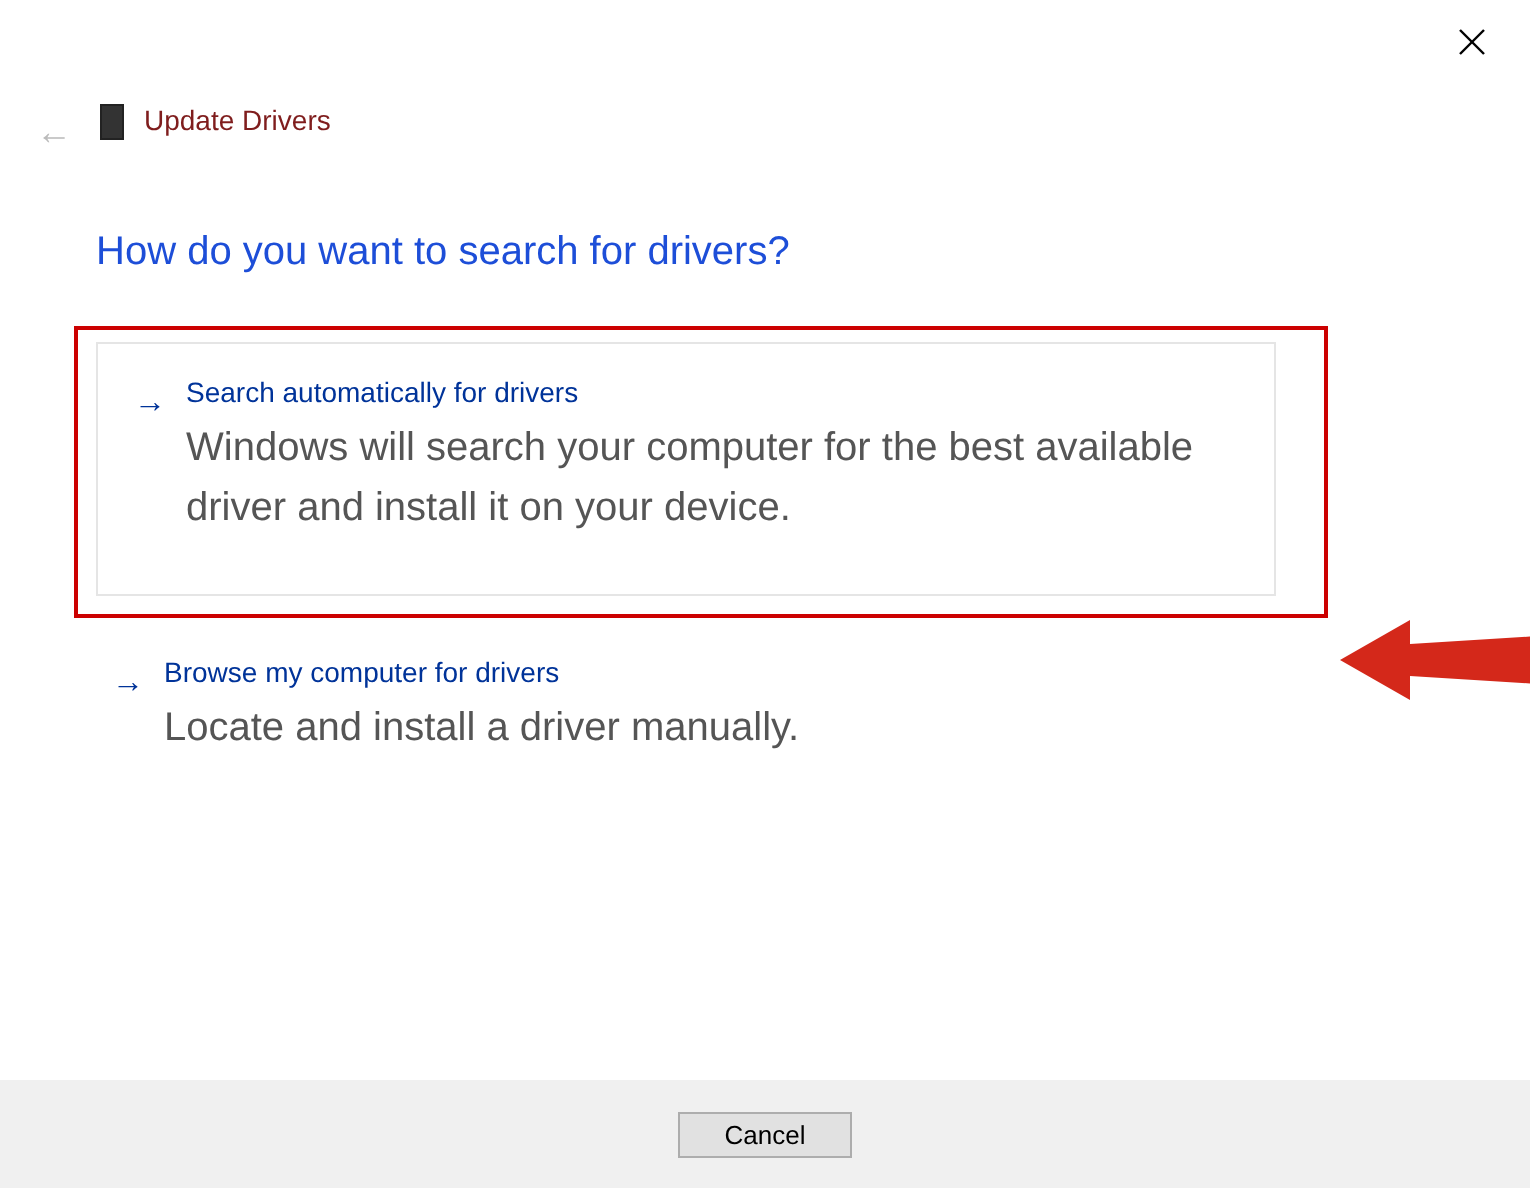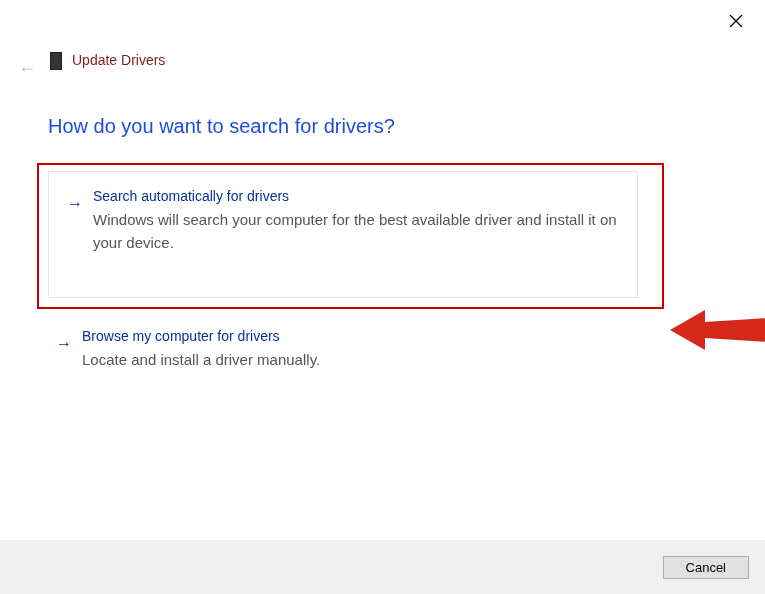--- a/index.html
+++ b/index.html
@@ -96,21 +96,21 @@
       flex: 1;
     }
     .option-title {
       color: #003399;
       font-size: 14px;
       font-weight: 400;
       margin-bottom: 5px;
     }
     .option-desc {
       color: #555;
-      font-size: 15px;
+      font-size: 20px;
       line-height: 1.5;
     }
     .option-plain {
       position: absolute;
       top: 328px;
       left: 56px;
       width: 580px;
       cursor: pointer;
     }
     .big-arrow {
@@ -122,23 +122,22 @@
       pointer-events: none;
     }
     .footer {
       position: absolute;
       bottom: 0;
       left: 0;
       width: 100%;
       height: 54px;
       background: #f0f0f0;
       display: flex;
-      justify-content: flex-end;
+      justify-content: center;
       align-items: center;
-      padding-right: 16px;
     }
     .cancel-btn {
       background: #e1e1e1;
       border: 1px solid #adadad;
       padding: 3px 22px;
       font-size: 13px;
       font-family: inherit;
       cursor: pointer;
     }
   </style>

